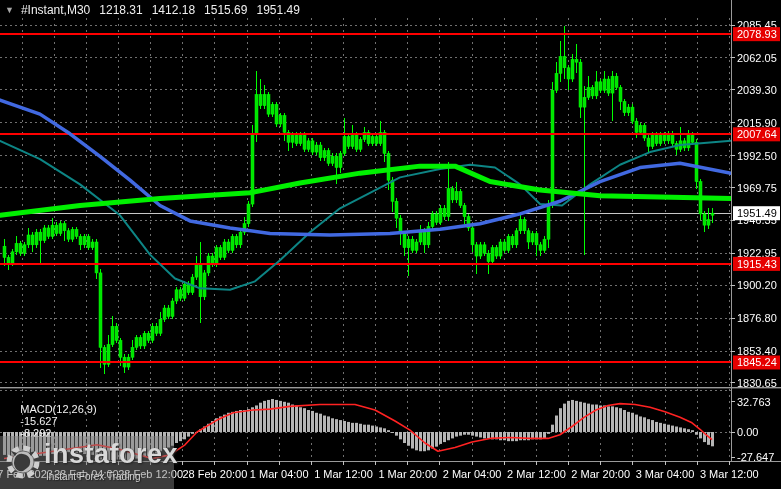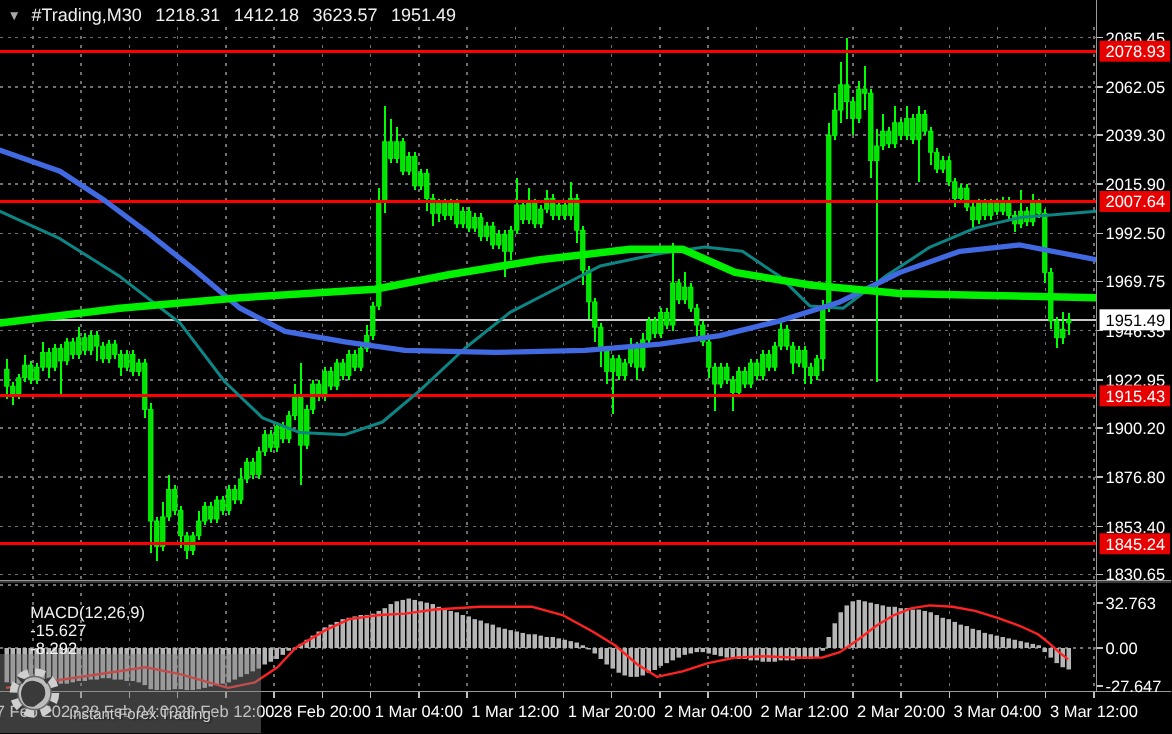--- a/index.html
+++ b/index.html
@@ -1083,38 +1083,39 @@
         <text x="472.09999999999997" y="478" fill="#ffffff" font-size="11" font-family="&quot;Liberation Sans&quot;,sans-serif" text-anchor="middle">2 Mar 04:00</text>
         <text x="536.4" y="478" fill="#ffffff" font-size="11" font-family="&quot;Liberation Sans&quot;,sans-serif" text-anchor="middle">2 Mar 12:00</text>
         <text x="600.6999999999999" y="478" fill="#ffffff" font-size="11" font-family="&quot;Liberation Sans&quot;,sans-serif" text-anchor="middle">2 Mar 20:00</text>
         <text x="665" y="478" fill="#ffffff" font-size="11" font-family="&quot;Liberation Sans&quot;,sans-serif" text-anchor="middle">3 Mar 04:00</text>
         <text x="729.3" y="478" fill="#ffffff" font-size="11" font-family="&quot;Liberation Sans&quot;,sans-serif" text-anchor="middle">3 Mar 12:00</text>
       </g>
     </svg>
 
   <div class="titlebar">
     <span class="tri">▼</span>
-    <span>#Trading,M30</span>
+    <span>#Instant,M30</span>
     <span>1218.31</span>
     <span>1412.18</span>
-    <span>3623.57</span>
+    <span>1515.69</span>
     <span>1951.49</span>
   </div>
 
   <div class="macd-label">
     <span>MACD(12,26,9)</span>
     <span>-15.627</span>
     <span>-8.292</span>
   </div>
 
   <div class="watermark">
     <svg class="wm-logo" width="42" height="44" viewBox="0 0 42 44">
       <g fill="#cfcfcf">
         <circle cx="21" cy="22" r="13" fill="none" stroke="#cfcfcf" stroke-width="7" stroke-dasharray="6 4.2"></circle>
         <circle cx="21" cy="22" r="11" fill="#bdbdbd"></circle>
         <circle cx="21" cy="22" r="11" fill="none" stroke="#6a6a6a" stroke-width="1"></circle>
         <path d="M13 18 q3 -5 8 -4 q6 1 7 6 q1 5 -3 8 l-4 3 q-6 1 -8 -4 q-2 -4 0 -9z" fill="#3a3a3a"></path>
         <path d="M13 16 l-4 -5 l6 2 z M29 16 l4 -5 l-6 2 z" fill="#3a3a3a"></path>
       </g>
     </svg>
+    <div class="wm-brand">instaforex</div>
     <div class="wm-tag">Instant Forex Trading</div>
   </div>
 </div>
 
 </body></html>

